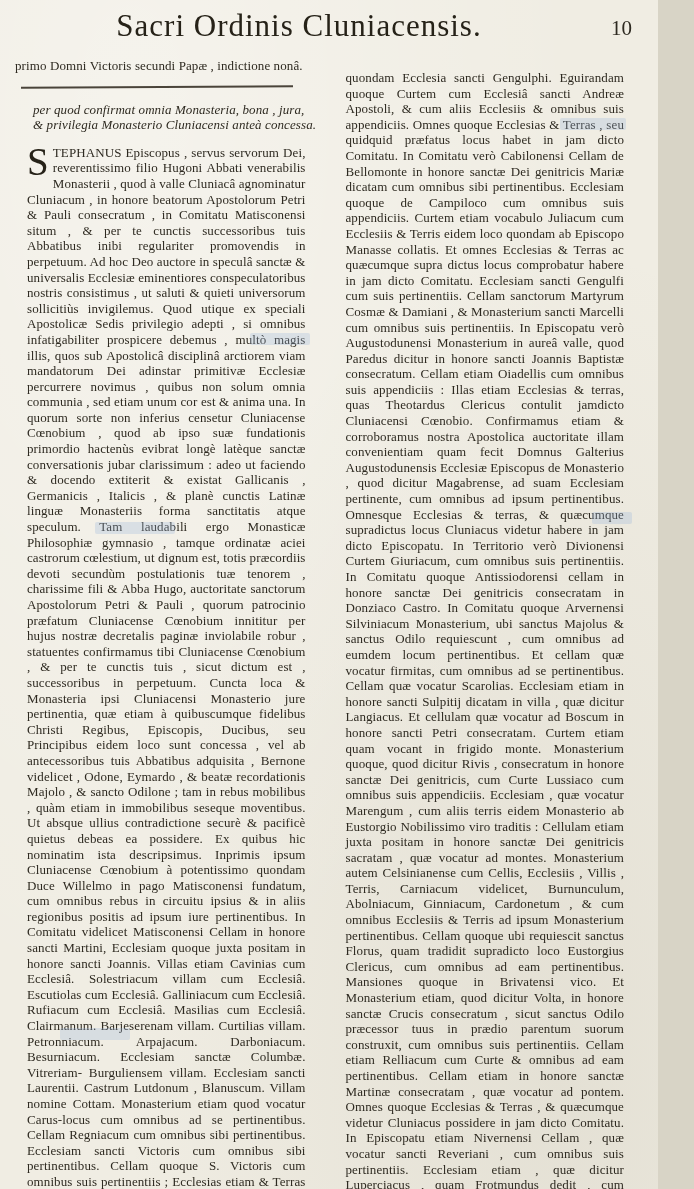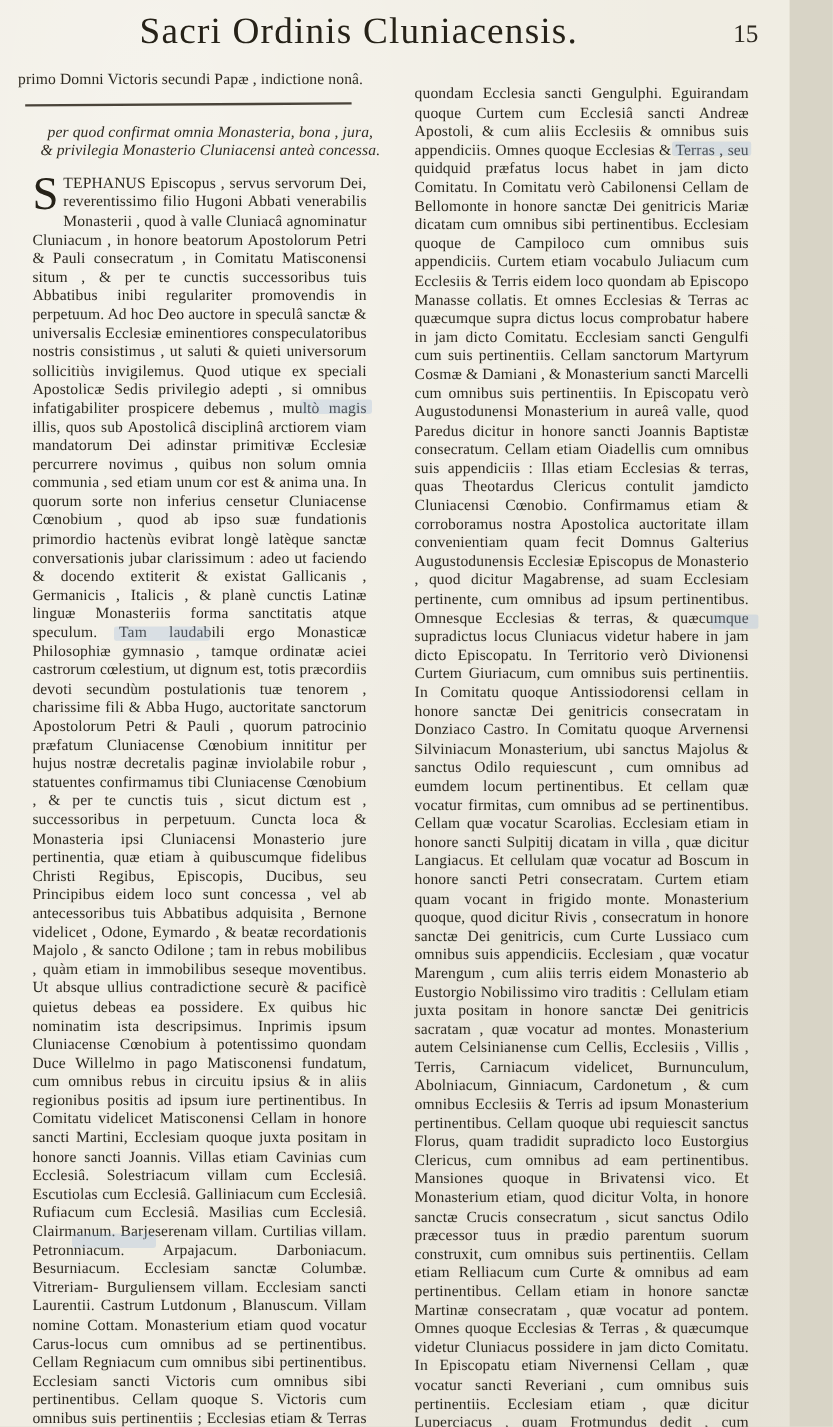--- a/index.html
+++ b/index.html
@@ -60,21 +60,21 @@
   .priv-title{
     font-style:italic;
     letter-spacing:2.5px;
     font-size:13.5px;
     margin:0 0 2px 0;
     text-align:left;
   }
   .priv-sub{
     font-style:italic;
     margin:0 0 12px 18px;
-    text-align:center;
+    text-align:left;
     font-size:13px;
   }
   .dropcap{
     float:left;
     font-size:39px;line-height:30px;
     padding:2px 4px 0 0;
     color:#262218;
   }
   .body-text{margin:12px;}
   .catchword{
@@ -88,21 +88,21 @@
 <div class="page">
 
   <div class="artifact a1"></div>
   <div class="artifact a2"></div>
   <div class="artifact a3"></div>
   <div class="artifact a4"></div>
   <div class="artifact a5"></div>
 
   <div class="header">
     <div class="title">Sacri Ordinis Cluniacensis.</div>
-    <div class="folio">15</div>
+    <div class="folio">10</div>
   </div>
 
   <div class="columns">
 
     <div class="col">
       <p class="intro">primo Domni Victoris secundi Papæ , indictione nonâ.</p>
       <hr class="rule">
       <p class="priv-sub">per quod confirmat omnia Monasteria, bona , jura, &amp; privilegia Monasterio Cluniacensi anteà concessa.</p>
       <p class="body-text"><span class="dropcap">S</span><span>TEPHANUS Episcopus , servus servorum Dei, reverentissimo filio Hugoni Abbati venerabilis Monasterii , quod à valle Cluniacâ agnominatur Cluniacum , in honore beatorum Apostolorum Petri &amp; Pauli consecratum , in Comitatu Matisconensi situm , &amp; per te cunctis successoribus tuis Abbatibus inibi regulariter promovendis in perpetuum. Ad hoc Deo auctore in speculâ sanctæ &amp; universalis Ecclesiæ eminentiores conspeculatoribus nostris consistimus , ut saluti &amp; quieti universorum sollicitiùs invigilemus. Quod utique ex speciali Apostolicæ Sedis privilegio adepti , si omnibus infatigabiliter prospicere debemus , multò magis illis, quos sub Apostolicâ disciplinâ arctiorem viam mandatorum Dei adinstar primitivæ Ecclesiæ percurrere novimus , quibus non solum omnia communia , sed etiam unum cor est &amp; anima una. In quorum sorte non inferius censetur Cluniacense Cœnobium , quod ab ipso suæ fundationis primordio hactenùs evibrat longè latèque sanctæ conversationis jubar clarissimum : adeo ut faciendo &amp; docendo extiterit &amp; existat Gallicanis , Germanicis , Italicis , &amp; planè cunctis Latinæ linguæ Monasteriis forma sanctitatis atque speculum. Tam laudabili ergo Monasticæ Philosophiæ gymnasio , tamque ordinatæ aciei castrorum cœlestium, ut dignum est, totis præcordiis devoti secundùm postulationis tuæ tenorem , charissime fili &amp; Abba Hugo, auctoritate sanctorum Apostolorum Petri &amp; Pauli , quorum patrocinio præfatum Cluniacense Cœnobium innititur per hujus nostræ decretalis paginæ inviolabile robur , statuentes confirmamus tibi Cluniacense Cœnobium , &amp; per te cunctis tuis , sicut dictum est , successoribus in perpetuum. Cuncta loca &amp; Monasteria ipsi Cluniacensi Monasterio jure pertinentia, quæ etiam à quibuscumque fidelibus Christi Regibus, Episcopis, Ducibus, seu Principibus eidem loco sunt concessa , vel ab antecessoribus tuis Abbatibus adquisita , Bernone videlicet , Odone, Eymardo , &amp; beatæ recordationis Majolo , &amp; sancto Odilone ; tam in rebus mobilibus , quàm etiam in immobilibus seseque moventibus. Ut absque ullius contradictione securè &amp; pacificè quietus debeas ea possidere. Ex quibus hic nominatim ista descripsimus. Inprimis ipsum Cluniacense Cœnobium à potentissimo quondam Duce Willelmo in pago Matisconensi fundatum, cum omnibus rebus in circuitu ipsius &amp; in aliis regionibus positis ad ipsum iure pertinentibus. In Comitatu videlicet Matisconensi Cellam in honore sancti Martini, Ecclesiam quoque juxta positam in honore sancti Joannis. Villas etiam Cavinias cum Ecclesiâ. Solestriacum villam cum Ecclesiâ. Escutiolas cum Ecclesiâ. Galliniacum cum Ecclesiâ. Rufiacum cum Ecclesiâ. Masilias cum Ecclesiâ. Clairmanum. Barjeserenam villam. Curtilias villam. Petronniacum. Arpajacum. Darboniacum. Besurniacum. Ecclesiam sanctæ Columbæ. Vitreriam- Burguliensem villam. Ecclesiam sancti Laurentii. Castrum Lutdonum , Blanuscum. Villam nomine Cottam. Monasterium etiam quod vocatur Carus-locus cum omnibus ad se pertinentibus. Cellam Regniacum cum omnibus sibi pertinentibus. Ecclesiam sancti Victoris cum omnibus sibi pertinentibus. Cellam quoque S. Victoris cum omnibus suis pertinentiis ; Ecclesias etiam &amp; Terras quæ juxta illam sunt , pro quibus data est</span></p>
     </div>

